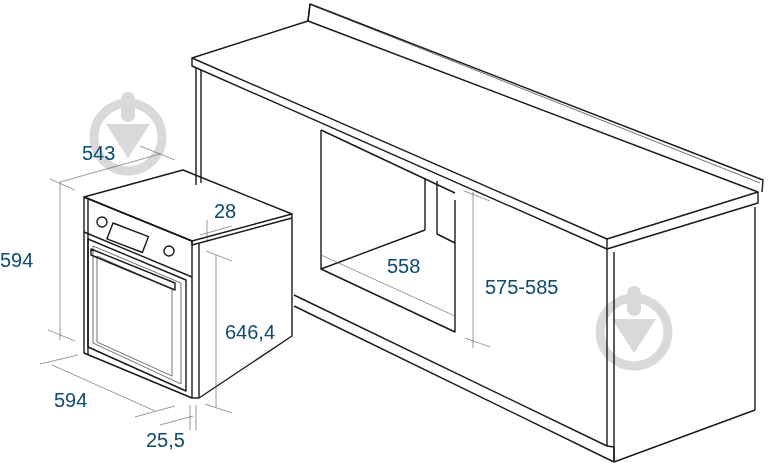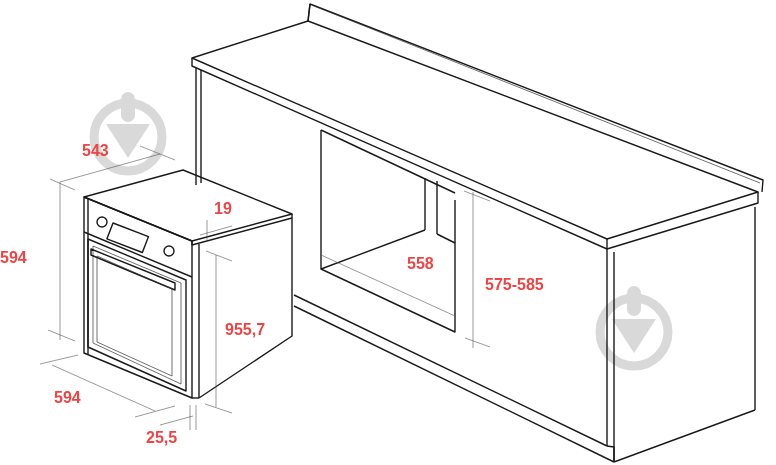--- a/index.html
+++ b/index.html
@@ -3,21 +3,21 @@
 <meta charset="utf-8">
 <style>
   html, body { margin: 0; padding: 0; background: #ffffff; }
   body { width: 776px; height: 465px; overflow: hidden; position: relative; font-family: "Liberation Sans", sans-serif; }
   svg { position: absolute; left: 0; top: 0; }
   .ln { stroke: #1a1a1a; stroke-width: 1.4; fill: none; stroke-linejoin: round; }
   .thin { stroke: #333; stroke-width: 0.7; fill: none; }
   .dim { stroke: #555; stroke-width: 0.6; fill: none; }
   .wm { fill: none; stroke: #d9d9d9; stroke-width: 9; }
   .wmf { fill: #d9d9d9; }
-  .label { position: absolute; font-size: 16px; color: #ef4444; line-height: 1; white-space: nowrap; font-weight: bold; }
+  .label { position: absolute; font-size: 20px; color: #0c4a6e; line-height: 1; white-space: nowrap; }
 </style>
 </head>
 <body>
 
 <svg width="776" height="465" viewBox="0 0 776 465">
 
   <g>
     <circle class="wm" cx="128" cy="137" r="34"></circle>
     <rect class="wmf" x="121" y="92" width="14" height="30" rx="7"></rect>
     <polygon class="wmf" points="106,124 150,124 128,158"></polygon>
@@ -116,17 +116,17 @@
 
     <line class="dim" x1="216" y1="255" x2="216" y2="407"></line>
     <line class="dim" x1="206" y1="251" x2="232" y2="261"></line>
     <line class="dim" x1="205" y1="404" x2="232" y2="413"></line>
   </g>
 </svg>
 
 <div class="label" style="left:82px;top:143px;">543</div>
 <div class="label" style="left:0px;top:250px;">594</div>
 <div class="label" style="left:54px;top:390px;">594</div>
-<div class="label" style="left:214px;top:201px;">19</div>
-<div class="label" style="left:225px;top:322px;">955,7</div>
+<div class="label" style="left:214px;top:201px;">28</div>
+<div class="label" style="left:225px;top:322px;">646,4</div>
 <div class="label" style="left:146px;top:430px;">25,5</div>
-<div class="label" style="left:387px;top:256px;margin-left:20px;">558</div>
+<div class="label" style="left:387px;top:256px;">558</div>
 <div class="label" style="left:485px;top:277px;text-align:center;">575-585</div>
 
 </body></html>

